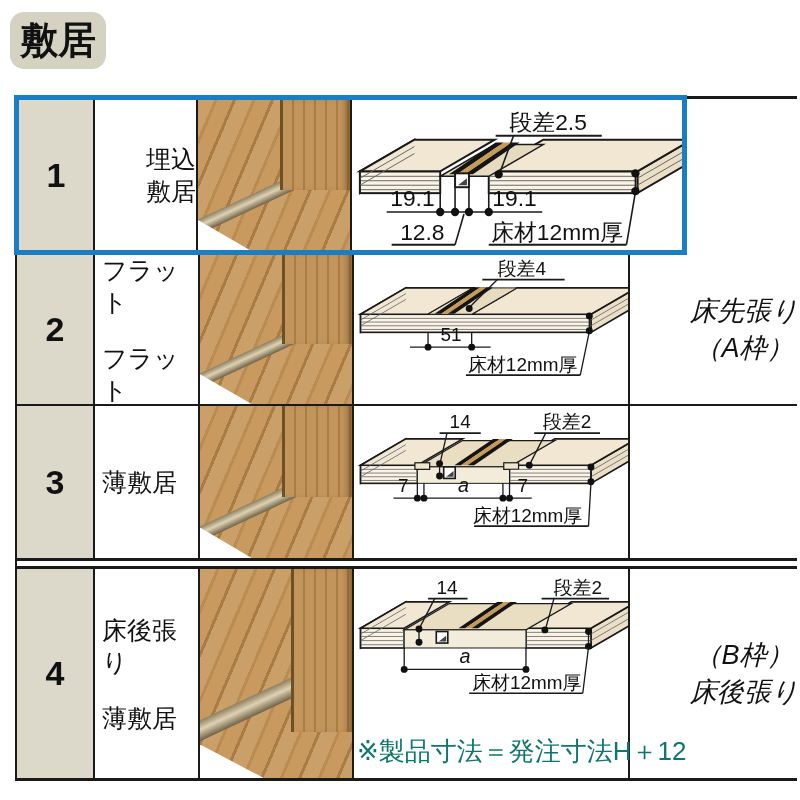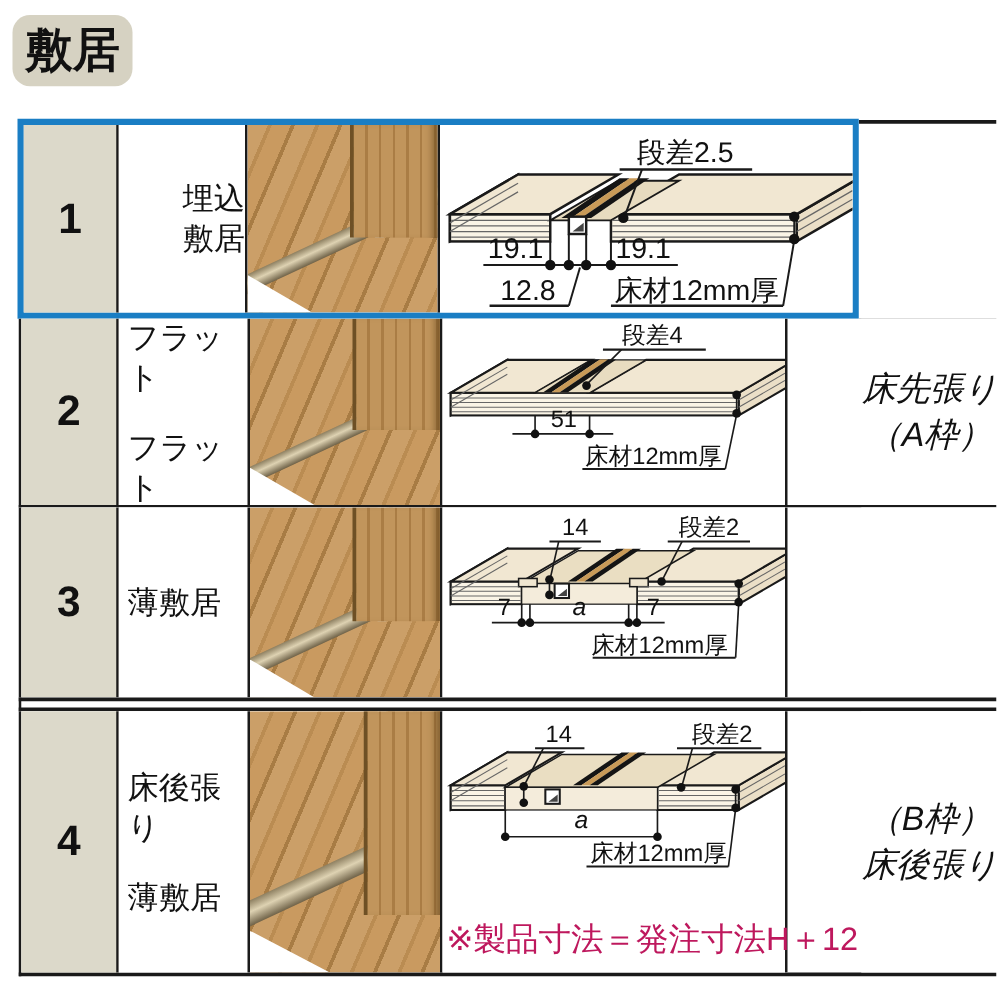--- a/index.html
+++ b/index.html
@@ -59,21 +59,21 @@
   .door-gap{position:absolute;right:28%;top:0;width:5%;height:60%;
     background:linear-gradient(#e8e4da,#cfc9ba);}
   .white-corner{position:absolute;left:0;bottom:0;width:34%;height:20%;background:#fff;
     clip-path:polygon(0 0,100% 100%,0 100%);}
   .photo--tall .door-panel{width:38%;height:78%;}
   .photo--tall .white-corner{width:42%;height:16%;}
 
   
   .dsvg{position:absolute;left:0;top:0;width:100%;}
   .dsvg text{font-family:"Liberation Sans","DejaVu Sans",sans-serif;fill:#111;}
-  .note-line{position:absolute;left:3px;bottom:9px;width:330px;font-size:26px;color:#be185d;white-space:nowrap;}
+  .note-line{position:absolute;left:3px;bottom:9px;width:330px;font-size:26px;color:#0f766e;white-space:nowrap;}
 </style>
 </head>
 <body>
 
 <div class="stage">
 
   <div class="title-badge">敷居</div>
 
   <div class="topline"></div>
   <div class="r2topline"></div>

